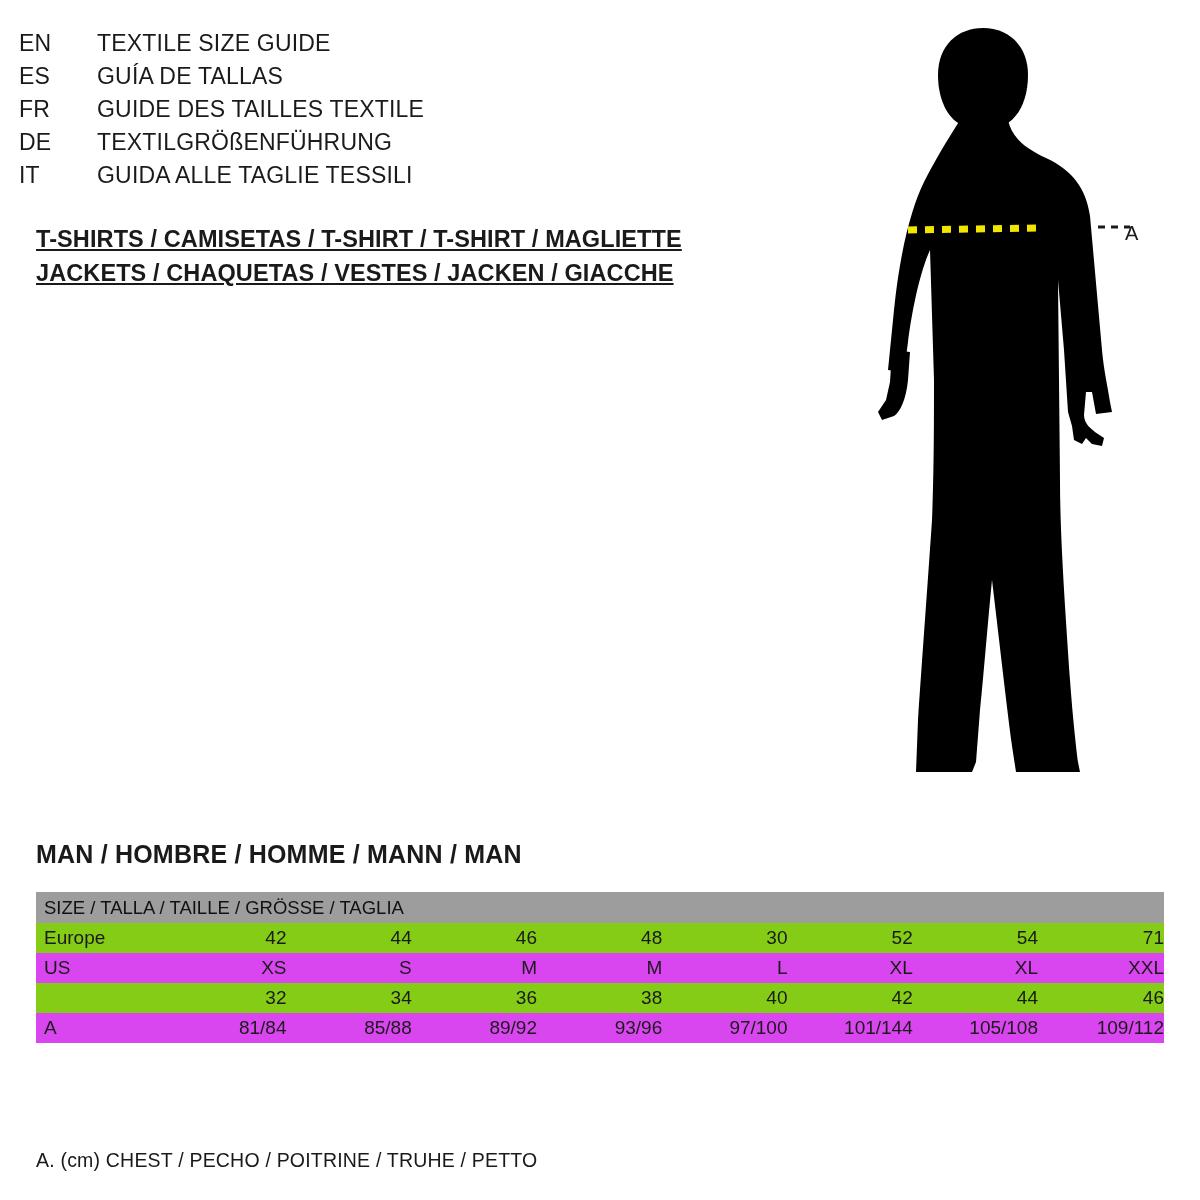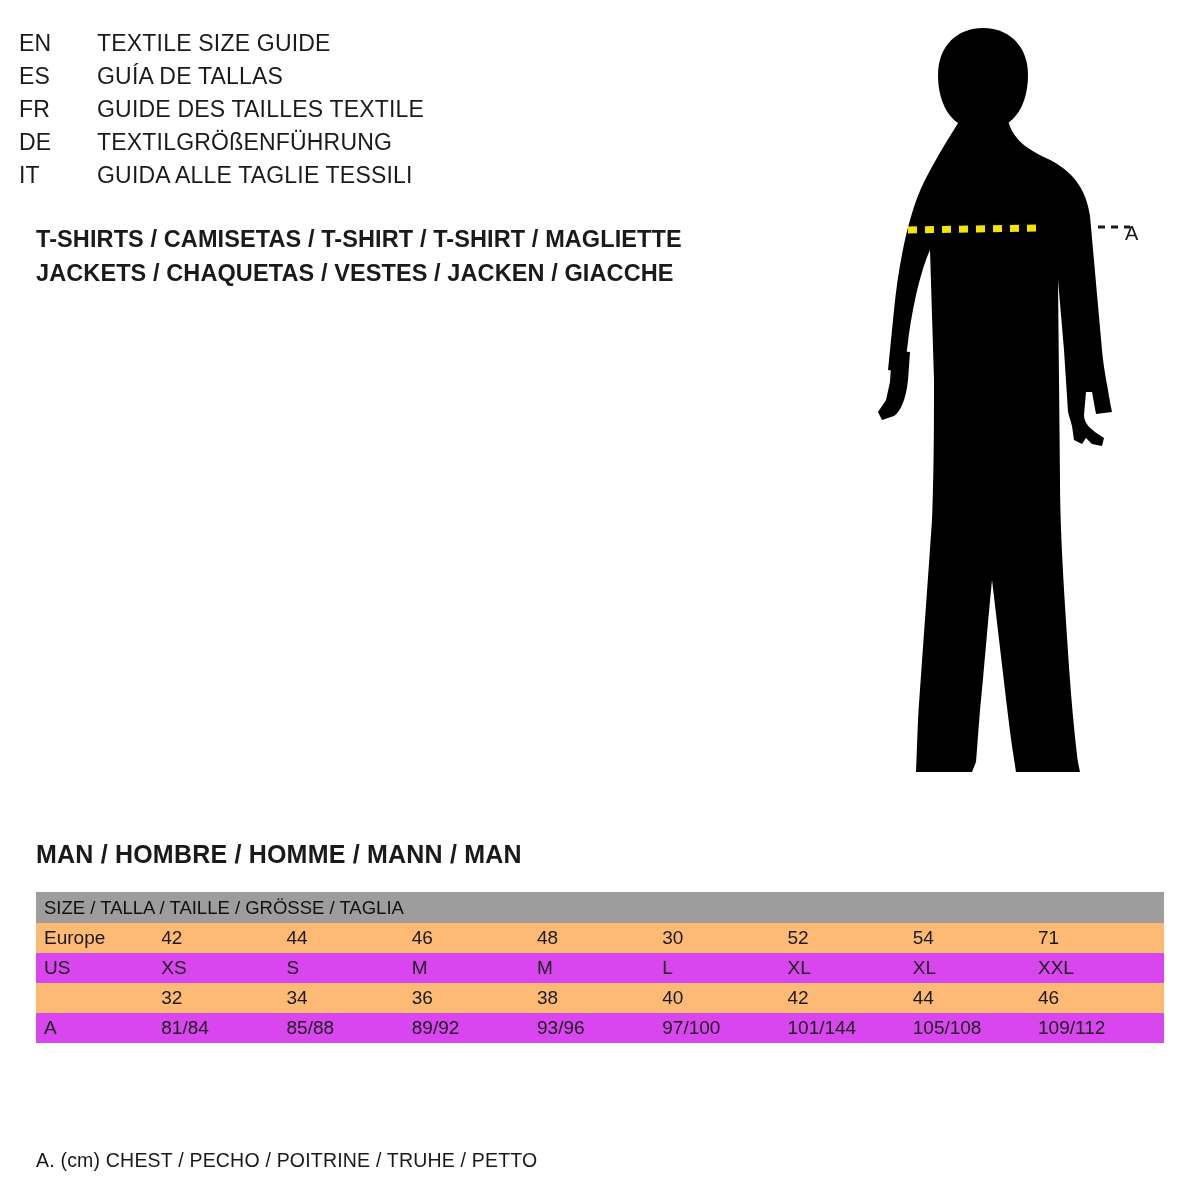--- a/index.html
+++ b/index.html
@@ -44,20 +44,21 @@
     left: 36px;
     top: 222px;
     width: 760px;
   }
   .category-line {
     font-size: 23.5px;
     font-weight: bold;
     letter-spacing: .1px;
     line-height: 34px;
     white-space: nowrap;
+    text-decoration: underline;
   }
 
   
   #figure-wrap {
     position: absolute;
     left: 820px;
     top: 20px;
     width: 360px;
     height: 770px;
   }
@@ -94,32 +95,32 @@
     height: 30px;
     vertical-align: middle;
   }
   #size-table tr.band-head td {
     background: #9d9d9d;
     color: #111;
     font-size: 18.5px;
     height: 31px;
   }
   #size-table tr.band-light td {
-    background: #fdba74;
+    background: #84cc16;
   }
   #size-table tr.band-white td {
     background: #d946ef;
   }
   .cell-label {
     text-align: left;
     padding-left: 8px !important;
     width: 170px;
   }
   .cell-val {
-    text-align: left;
+    text-align: right;
   }
   #footnote {
     position: absolute;
     left: 36px;
     top: 1149px;
     font-size: 19.5px;
     letter-spacing: .2px;
   }
 </style>
 </head>

